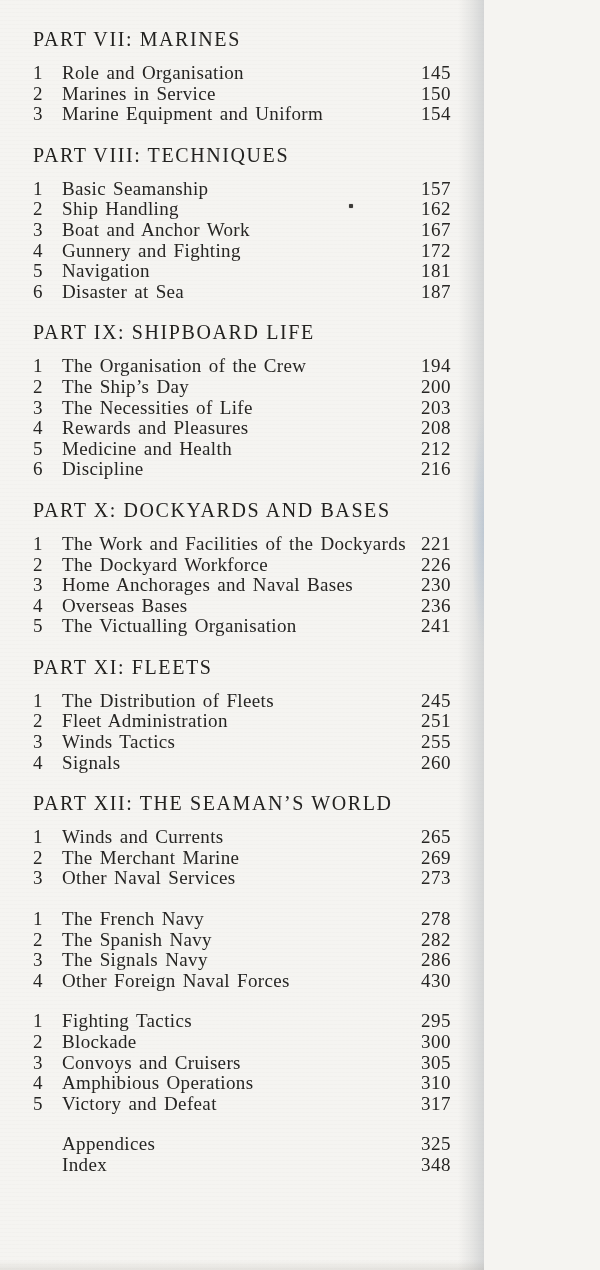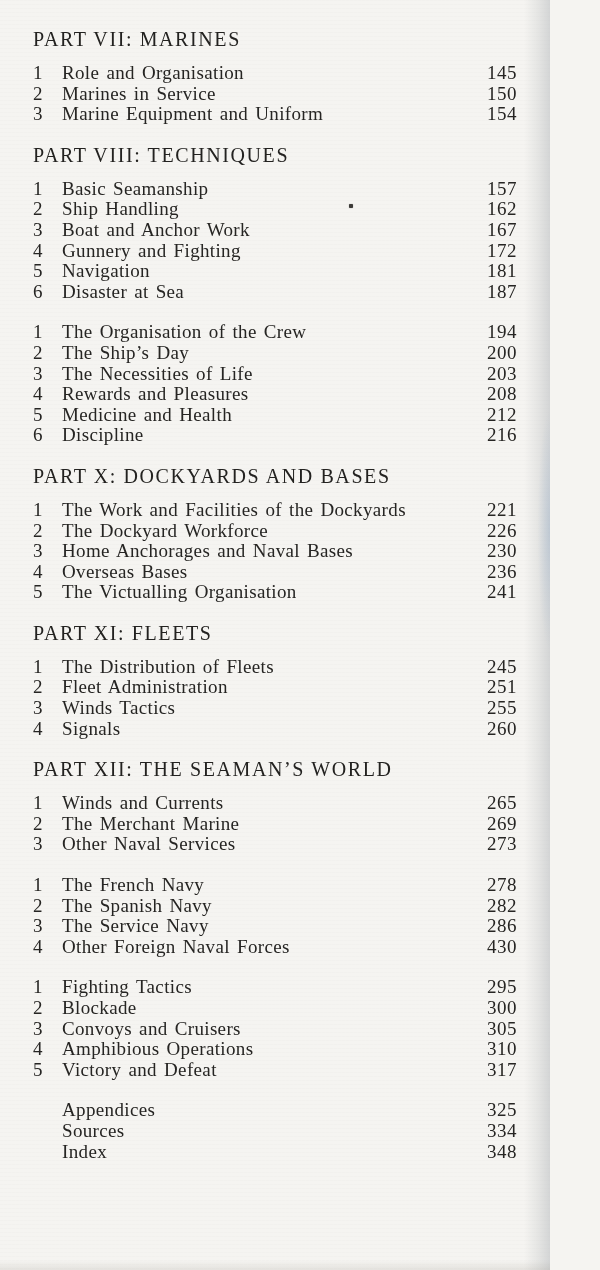--- a/index.html
+++ b/index.html
@@ -7,21 +7,21 @@
     padding: 0;
   }
   body {
     width: 600px;
     height: 1270px;
     background: #f5f4f1;
     font-family: "Liberation Serif", serif;
   }
   .page {
     position: relative;
-    width: 550px;
+    width: 484px;
     height: 1270px;
     background: #f5f4f1;
     overflow: hidden;
     color: #2b2a27;
   }
   
   .scan-texture {
     position: absolute;
     inset: 0;
     background: repeating-linear-gradient(
@@ -182,20 +182,21 @@
             <span class="pageno">181</span>
           </div>
           <div class="row">
             <span class="num">6</span>
             <span class="title">Disaster at Sea</span>
             <span class="pageno">187</span>
           </div>
         </div>
       </section>
       <section class="part">
+        <h2 class="part-heading">PART IX: SHIPBOARD LIFE</h2>
         <div class="entries">
           <div class="row">
             <span class="num">1</span>
             <span class="title">The Organisation of the Crew</span>
             <span class="pageno">194</span>
           </div>
           <div class="row">
             <span class="num">2</span>
             <span class="title">The Ship’s Day</span>
             <span class="pageno">200</span>
@@ -304,21 +305,21 @@
             <span class="title">The French Navy</span>
             <span class="pageno">278</span>
           </div>
           <div class="row">
             <span class="num">2</span>
             <span class="title">The Spanish Navy</span>
             <span class="pageno">282</span>
           </div>
           <div class="row">
             <span class="num">3</span>
-            <span class="title">The Service Navy</span>
+            <span class="title">The Signals Navy</span>
             <span class="pageno">286</span>
           </div>
           <div class="row">
             <span class="num">4</span>
             <span class="title">Other Foreign Naval Forces</span>
             <span class="pageno">430</span>
           </div>
         </div>
       </section>
       <section class="part">
@@ -348,25 +349,20 @@
             <span class="title">Victory and Defeat</span>
             <span class="pageno">317</span>
           </div>
         </div>
       </section>
       <div class="back-matter">
         <div class="row">
           <span class="num"></span>
           <span class="title">Appendices</span>
           <span class="pageno">325</span>
-        </div>
-        <div class="row">
-          <span class="num"></span>
-          <span class="title">Sources</span>
-          <span class="pageno">334</span>
         </div>
         <div class="row">
           <span class="num"></span>
           <span class="title">Index</span>
           <span class="pageno">348</span>
         </div>
       </div>
     </main>
   <div class="speck"></div>
   <div class="edge-right"></div>

